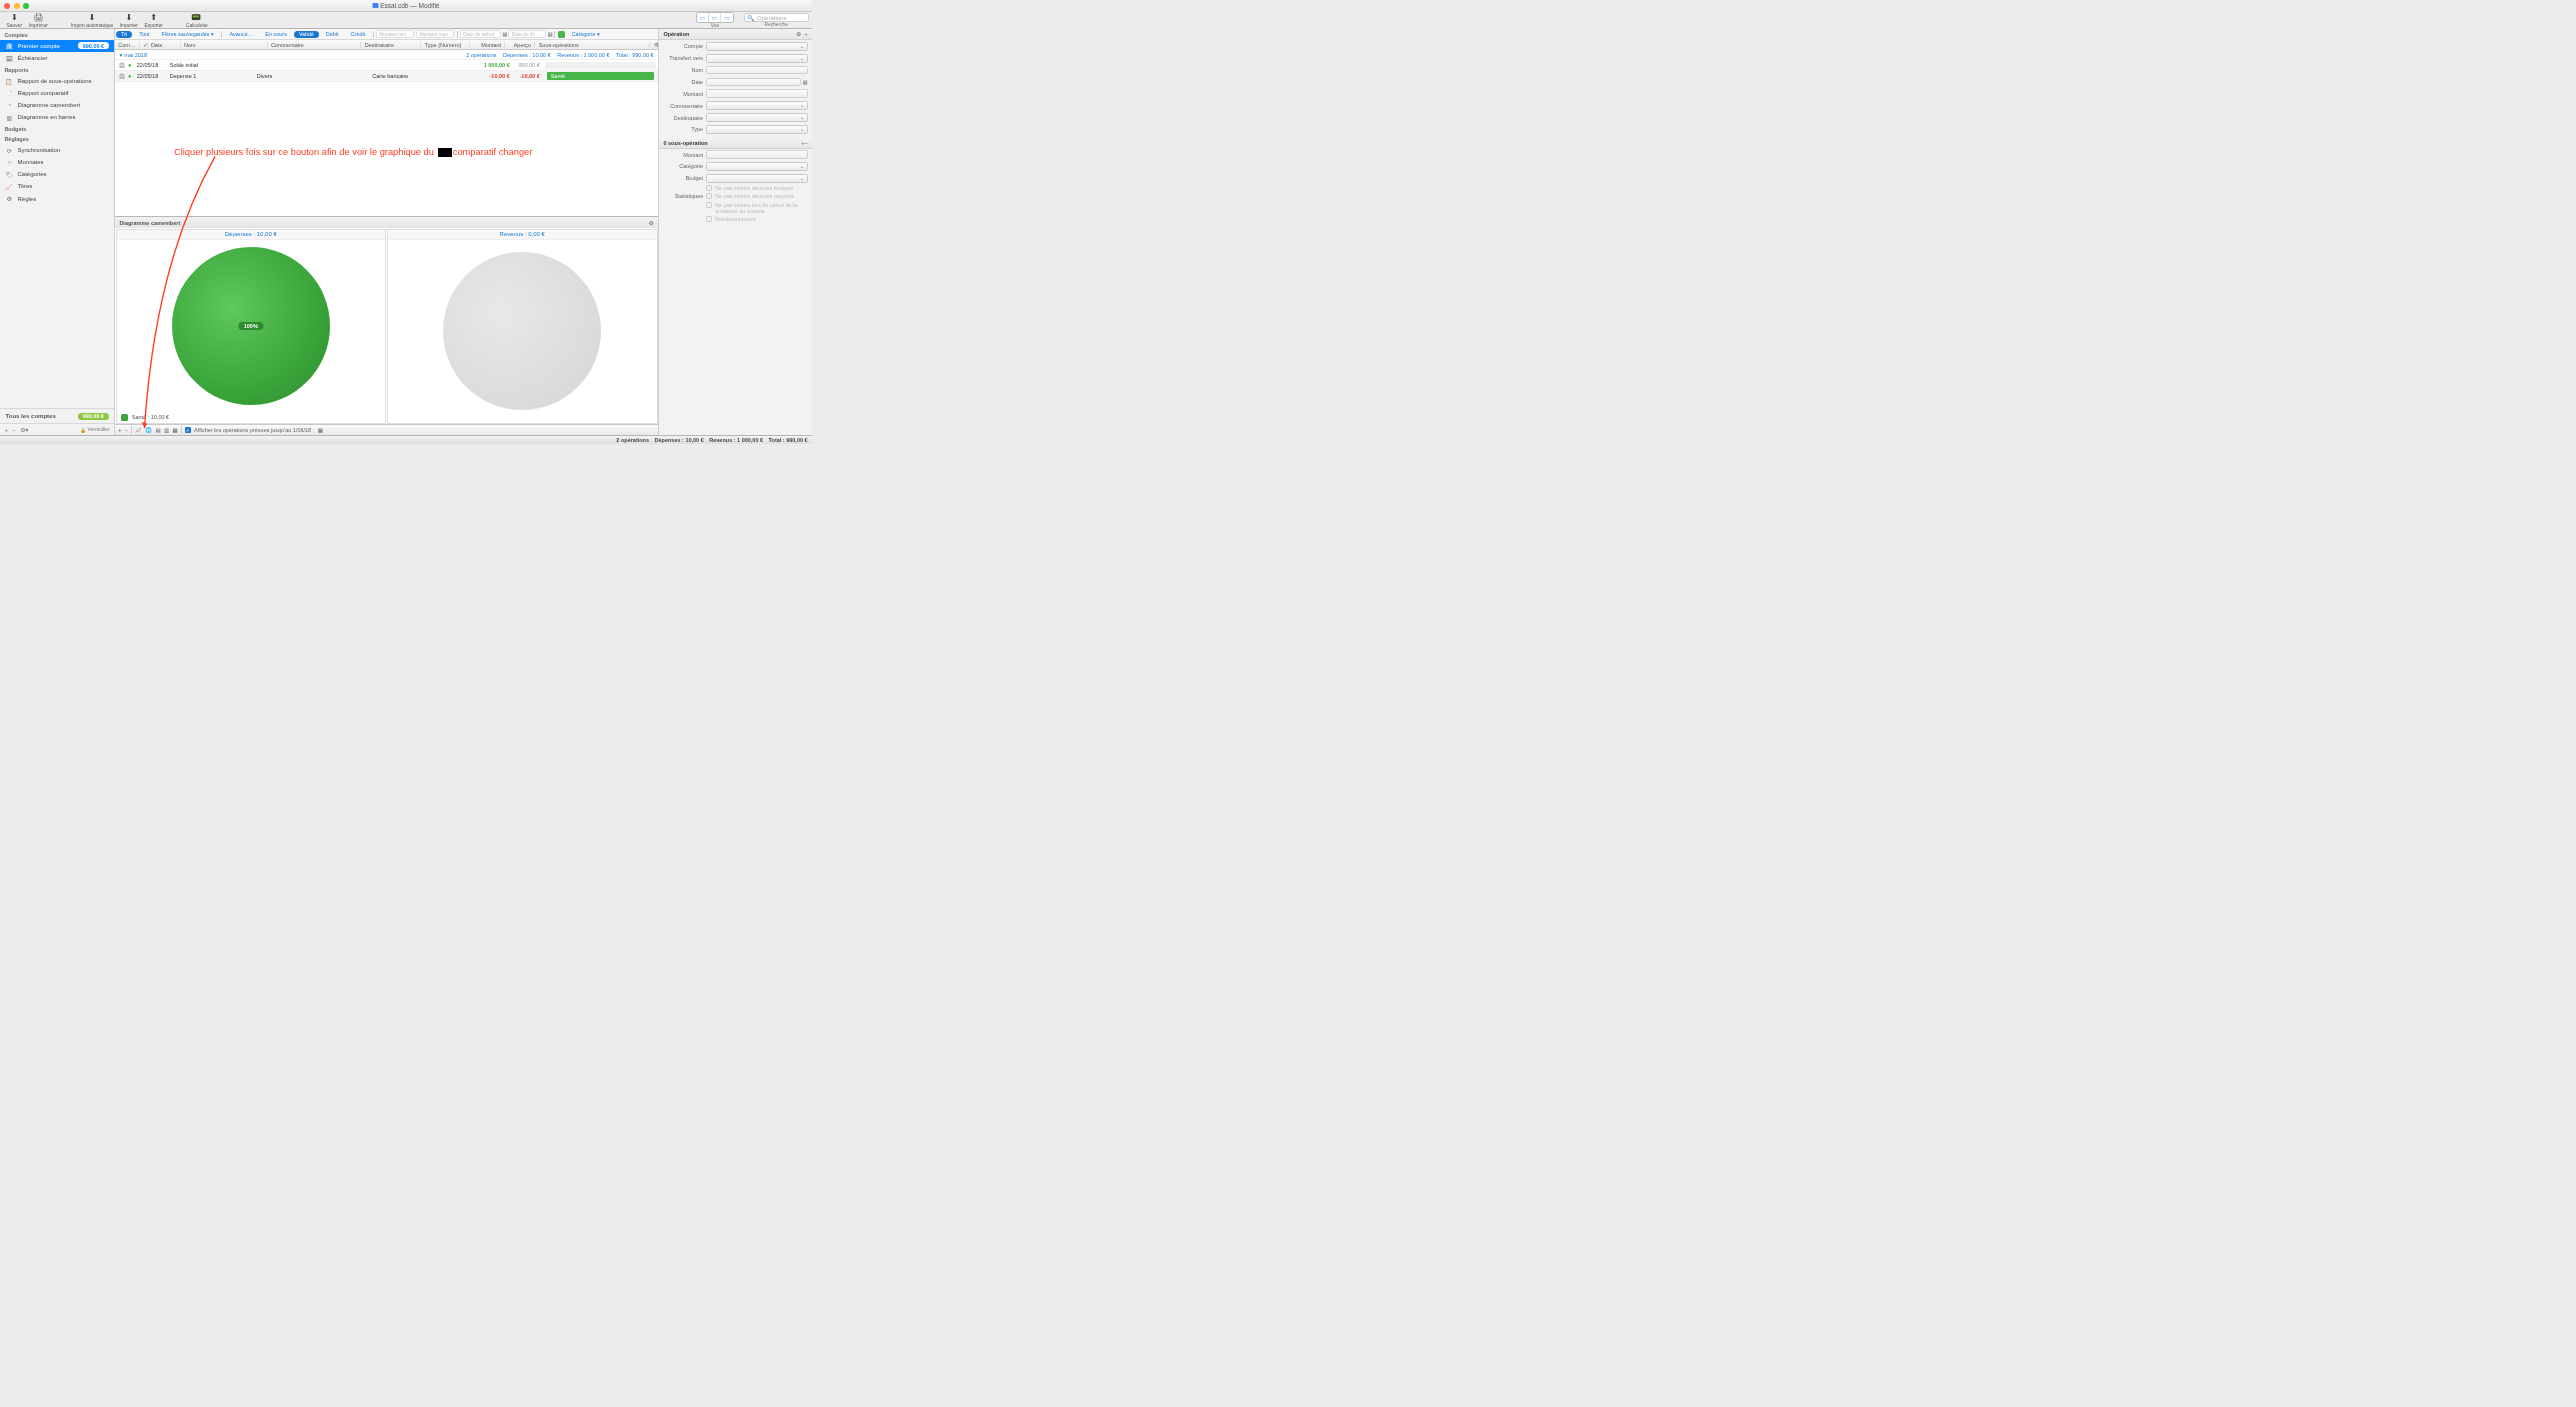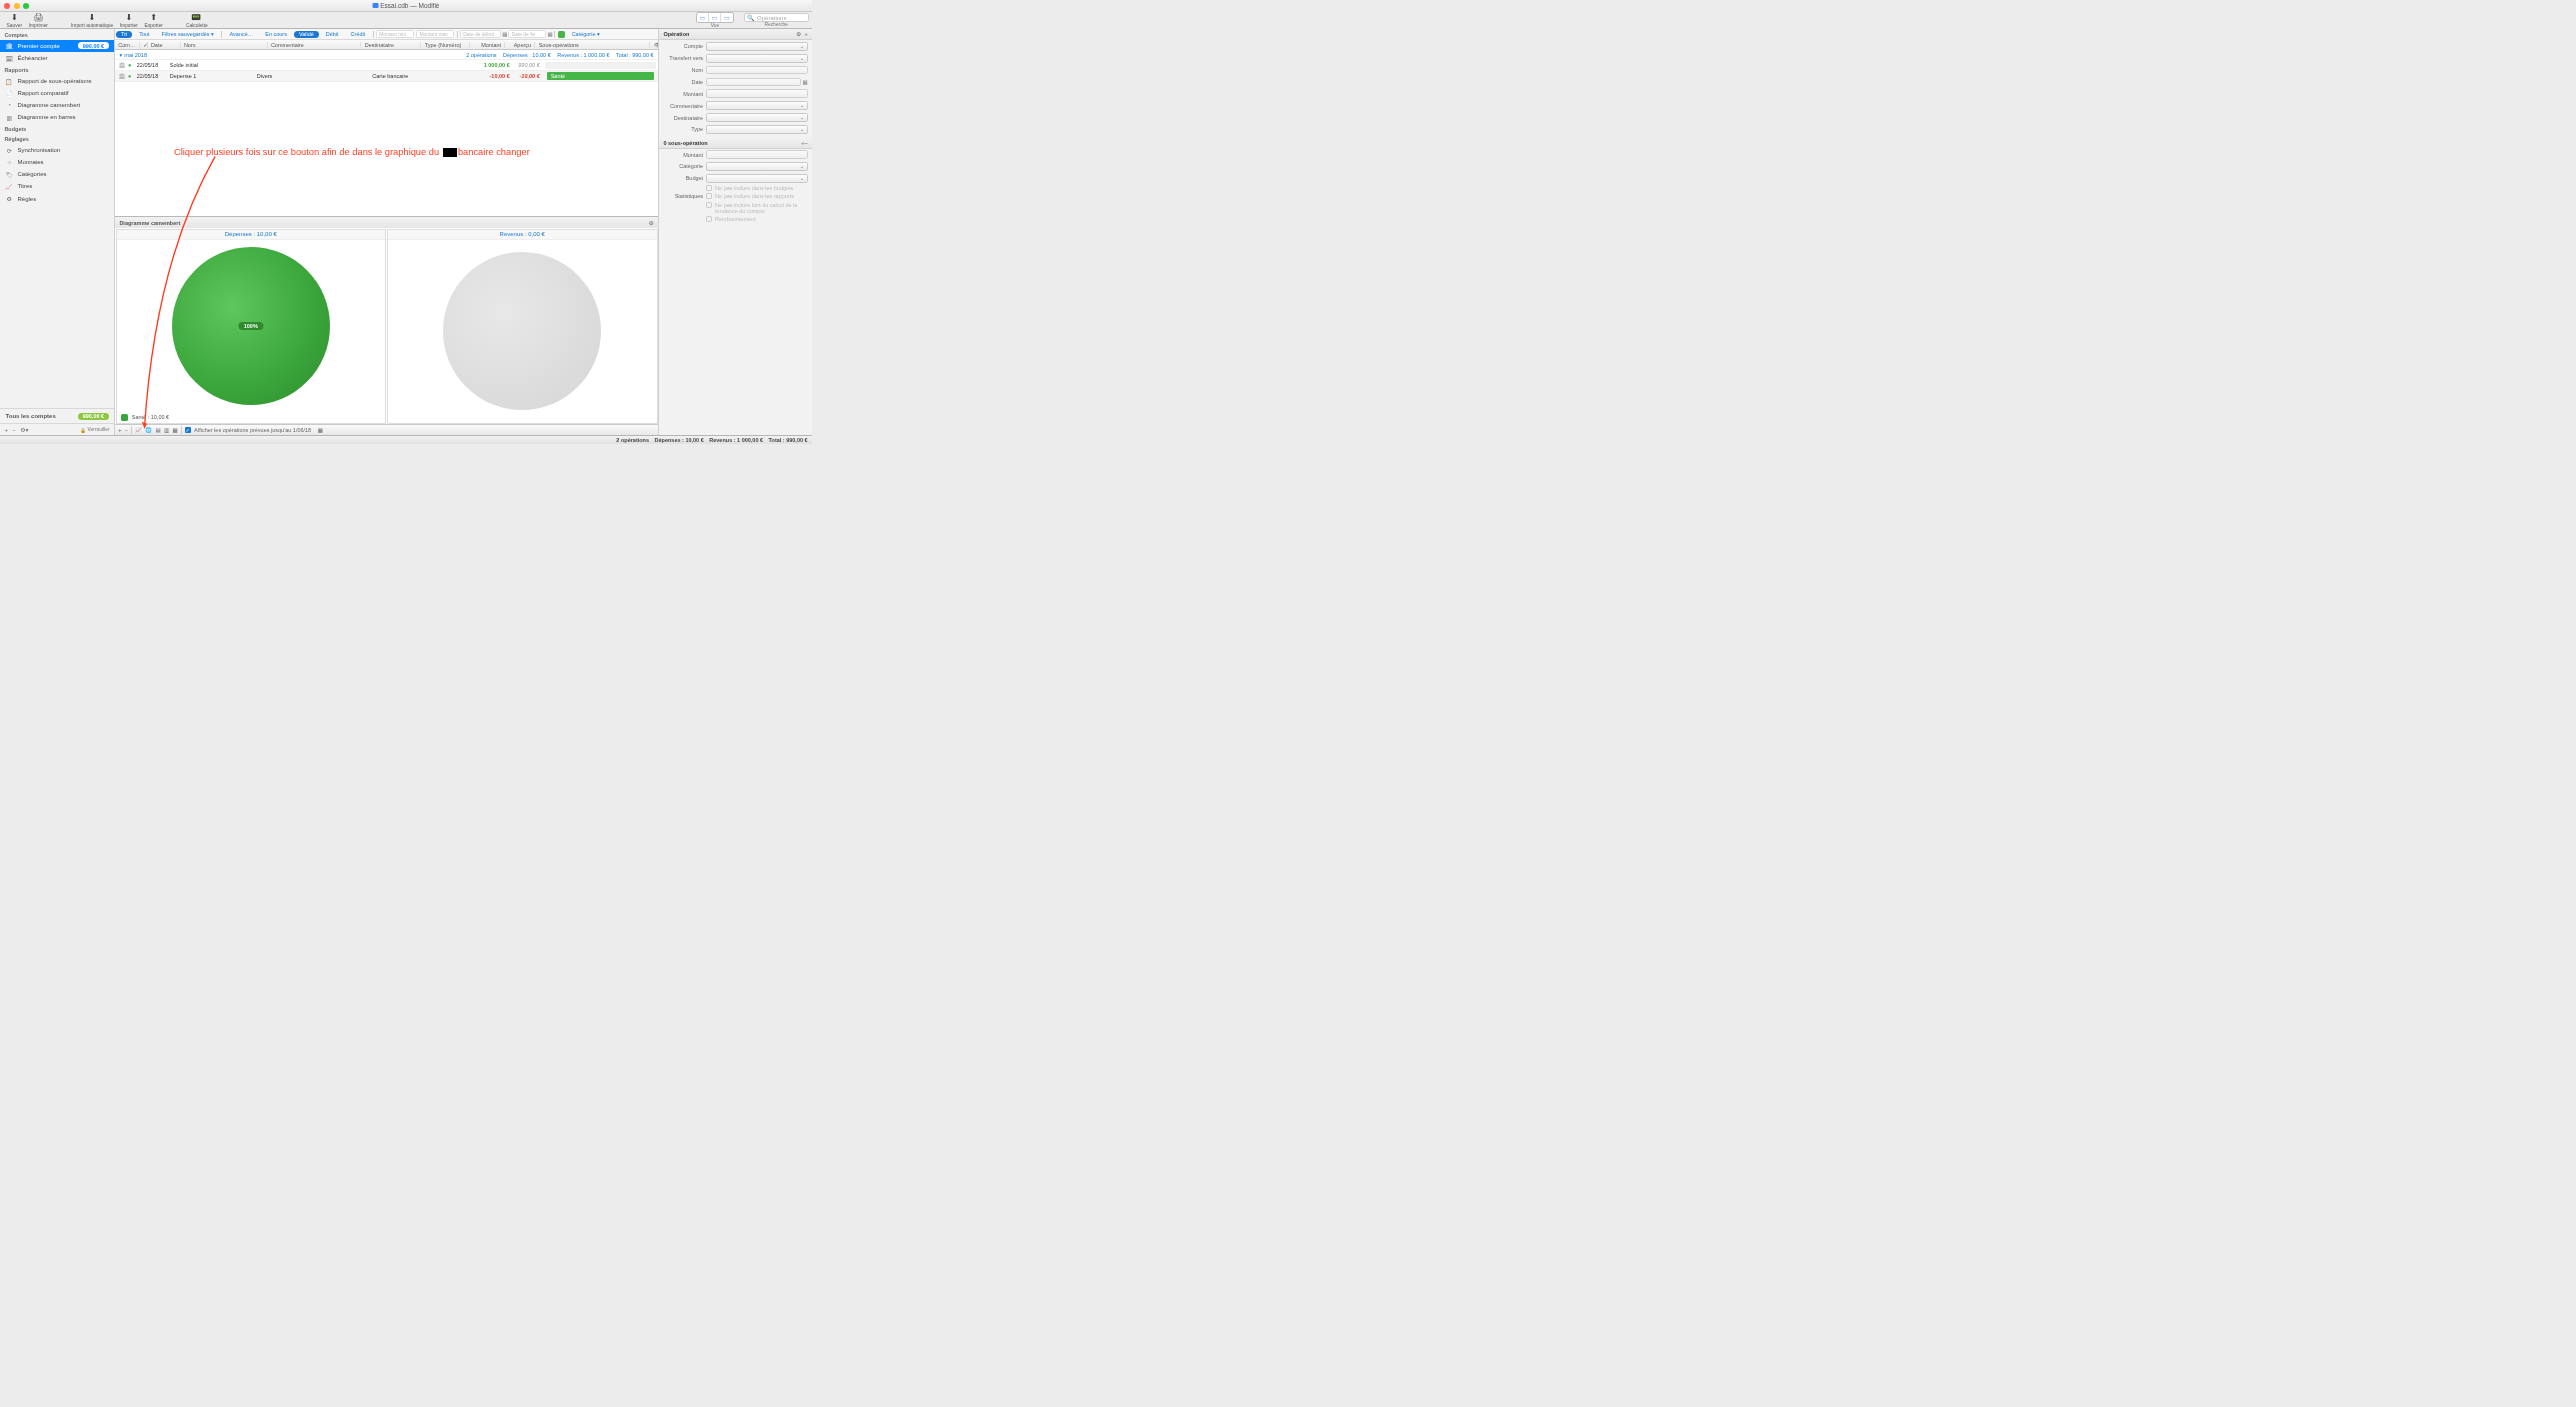--- a/index.html
+++ b/index.html
@@ -442,21 +442,21 @@
       </div>
     <div class="statrow">
         <div style="width:43px;flex-shrink:0"></div>
         <div class="cb"></div>
         <span>Remboursement</span>
       </div>
   </div>
 </div>
 
 <div class="annotation">
-  <span>Cliquer plusieurs fois sur ce bouton afin de dans le graphique du </span><span class="blackbox"></span><span>bancaire changer</span>
+  <span>Cliquer plusieurs fois sur ce bouton afin de voir le graphique du </span><span class="blackbox"></span><span>comparatif changer</span>
 </div>
 <svg class="arrow" width="87" height="284" viewBox="0 0 160 520">
   <path d="M140,5 Q 30,200 10,505" stroke="#ff3b1f" stroke-width="2.5" fill="none"></path>
   <path d="M10,505 l -5,-12 l 10,4 z" fill="#ff3b1f"></path>
 </svg>
 
 <div class="statusbar">
   <div class="r">
     <span>2 opérations</span>
     <span>Dépenses : 10,00 €</span>

